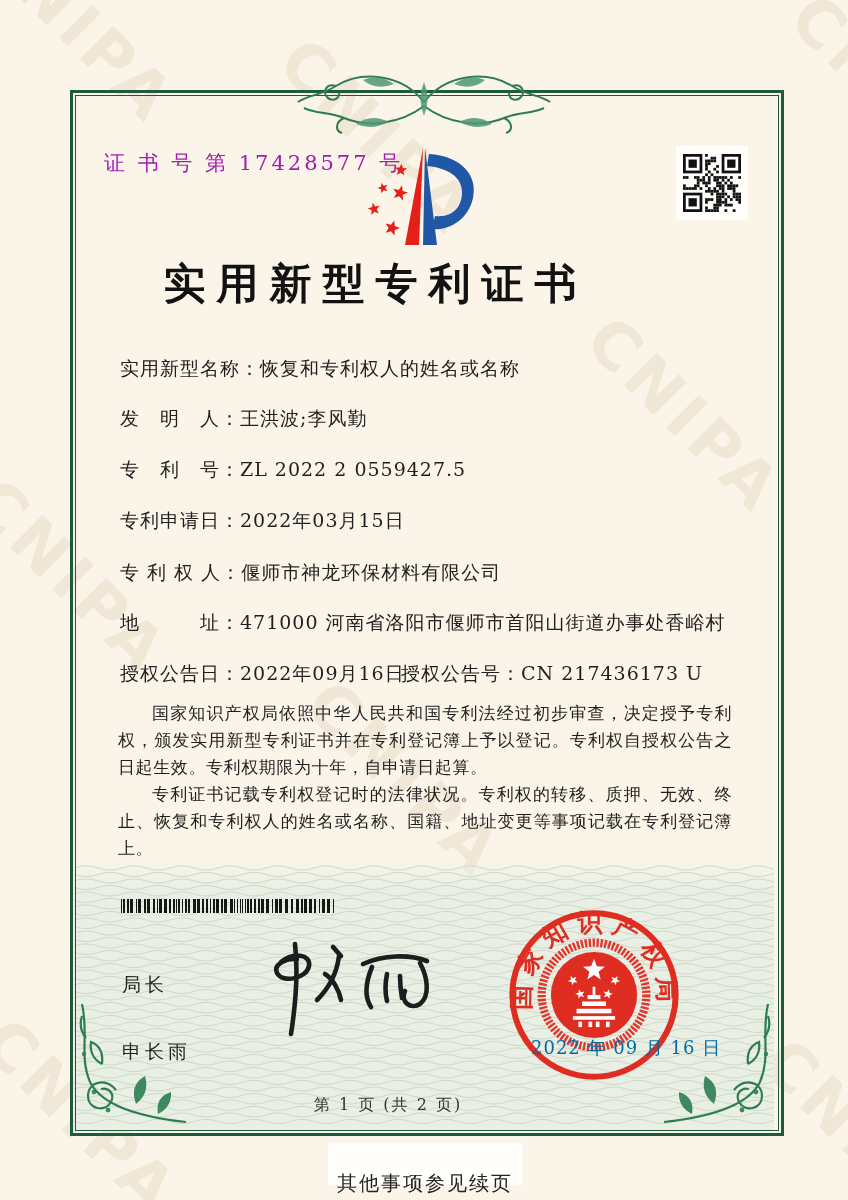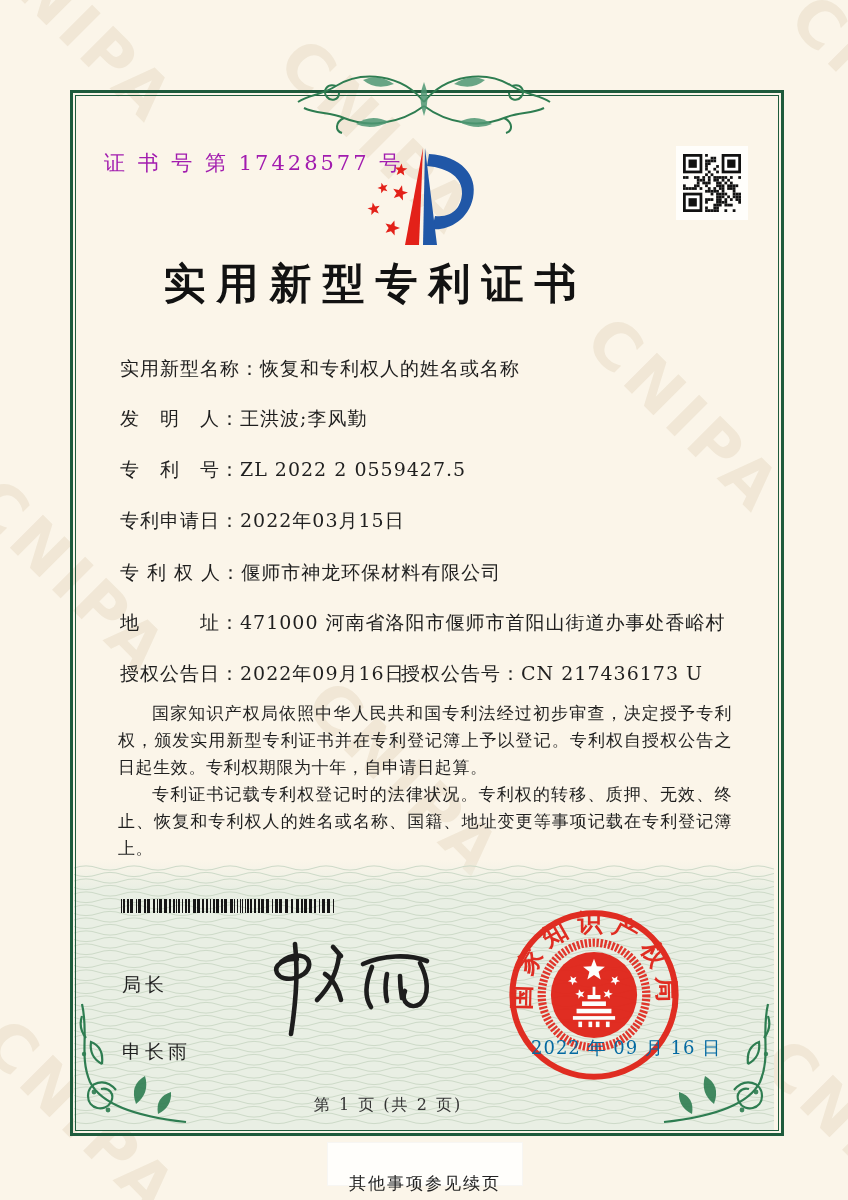--- a/index.html
+++ b/index.html
@@ -34,21 +34,21 @@
   .signer-name{position:absolute;left:122px;top:1007px;font-size:19px;letter-spacing:4px;margin-top:32px;}
   .signature{position:absolute;left:253px;top:940px;width:190px;height:105px;}
   .seal{position:absolute;left:505px;top:906px;width:178px;height:178px;opacity:0.95;}
   .seal-date{position:absolute;left:531px;top:1036px;font-size:18px;letter-spacing:1px;
              color:#0369a1;z-index:5;white-space:nowrap;}
   .page-num{position:absolute;left:0;top:1095px;width:776px;text-align:center;font-size:16px;
             letter-spacing:2px;color:#333;}
   .cont-box{position:absolute;left:327px;top:1142px;width:194px;height:42px;background:#fffefb;
             display:flex;align-items:center;justify-content:center;z-index:5;
             border:1px solid rgba(0,0,0,0.03);}
-  .cont-box span{font-size:17px;letter-spacing:2px;color:#222;margin-top:38px;}
+  .cont-box span{font-size:20px;letter-spacing:2px;color:#222;margin-top:38px;}
   .ornament-top{position:absolute;left:290px;top:62px;width:268px;height:76px;z-index:3;}
   .flourish{position:absolute;width:118px;height:128px;z-index:3;}
   .flourish.left{left:74px;top:1002px;}
   .flourish.right{left:658px;top:1002px;transform:scaleX(-1);}
 </style>
 </head>
 <body>
 
 <div class="page">
 

